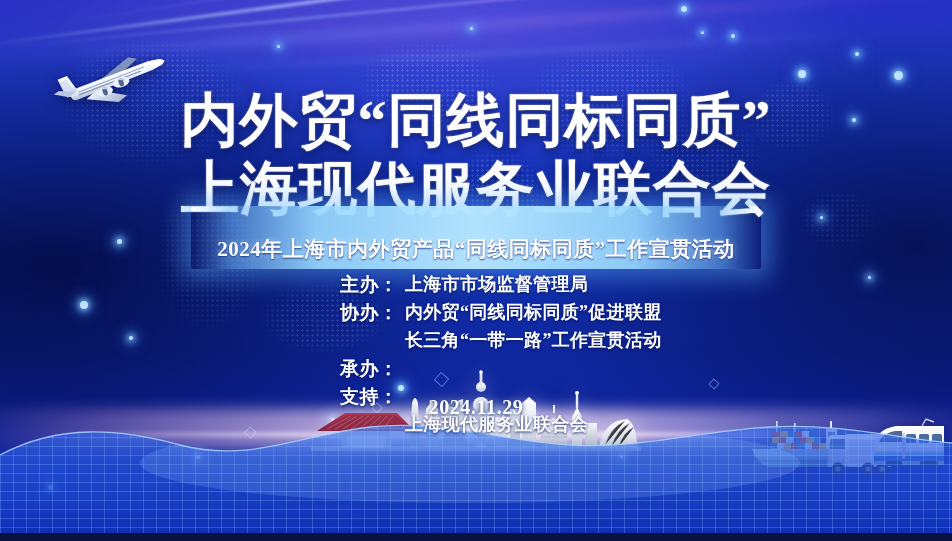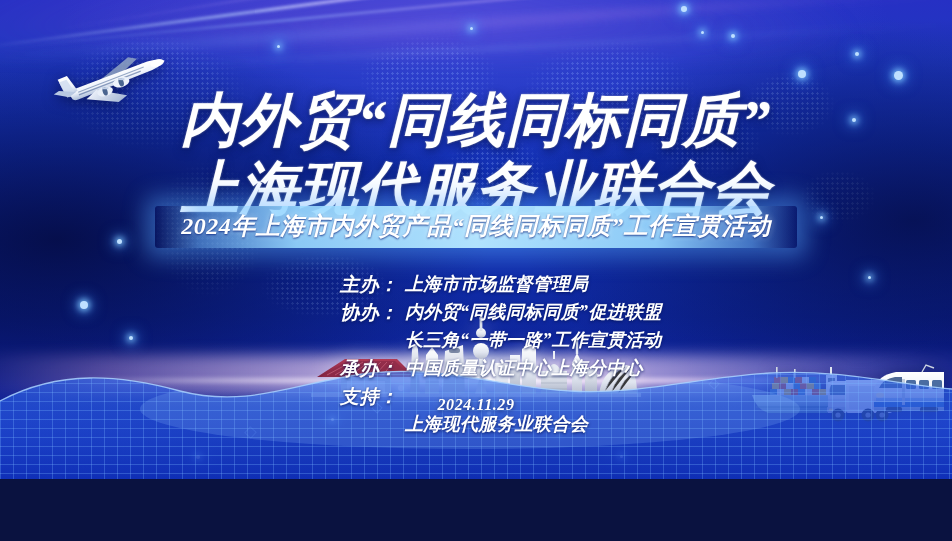--- a/index.html
+++ b/index.html
@@ -3,25 +3,24 @@
 <meta charset="utf-8">
 <title>Conference Poster</title>
 <style>
   html,body{margin:0;padding:0;background:#0a1240;}
   body{
     font-family:"Liberation Serif","DejaVu Serif",serif;
     -webkit-font-smoothing:antialiased;
   }
   .poster{
     position:relative;
-    width:952px;height:479px;
+    width:952px;height:533px;
     overflow:hidden;
     background:#ec4899;
     user-select:none;
-    font-style:italic;
   }
 
   
   .bg-base{
     position:absolute;inset:0;
     background:
       radial-gradient(ellipse 70% 50% at 50% 4%,  #3a46d8 0%, rgba(40,52,200,0) 62%),
       radial-gradient(ellipse 90% 70% at 52% 40%, #1331b4 0%, rgba(17,44,170,0) 70%),
       linear-gradient(180deg,
         #2630c4 0%,
@@ -175,25 +174,26 @@
       rgba(150,215,255,.92) 78%,
       rgba(110,185,255,.55) 93%,
       rgba(90,160,255,0) 100%);
     box-shadow:0 0 22px 10px rgba(90,170,255,.45);
     border-radius:3px;
   }
   .subtitle{
     position:relative;
     font-family:"Liberation Serif","DejaVu Serif",serif;
     font-weight:700;
-    font-size:24px;
+    font-size:21px;
     letter-spacing:.5px;
     color:#ffffff;
     white-space:nowrap;
     text-shadow:0 1px 2px rgba(10,40,130,.85),0 0 6px rgba(255,255,255,.4);
+    margin-top:25px;
   }
 
   .orgs{
     position:absolute;left:0;right:0;top:272px;
     display:flex;flex-direction:column;align-items:center;
     gap:2px;
   }
   .org-row{display:flex;align-items:flex-start;width:284px;}
   .org-label{
     width:64px;text-align:right;flex:0 0 64px;
@@ -208,21 +208,21 @@
     font-weight:700;font-size:18px;color:#ffffff;
     letter-spacing:.3px;white-space:nowrap;
     text-shadow:0 1px 3px rgba(5,20,90,.9);
   }
   .org-row.cont .org-label{visibility:hidden;}
 
   .date{
     position:absolute;left:0;right:0;top:396px;
     text-align:center;
     font-family:"Liberation Serif","DejaVu Serif",serif;
-    font-weight:700;font-size:16px;color:#ffffff;
+    font-weight:700;font-size:20px;color:#ffffff;
     letter-spacing:.6px;
     text-shadow:0 1px 4px rgba(5,20,90,.9),0 0 8px rgba(160,210,255,.45);
   }
 </style>
 </head>
 <body>
 
 <div class="poster">
 
   <div class="bg-base"></div>
@@ -555,21 +555,20 @@
       <div class="org-row">
         <span class="org-label">协办：</span>
         <span class="org-val">内外贸“同线同标同质”促进联盟</span>
       </div>
       <div class="org-row cont">
         <span class="org-label">协办：</span>
         <span class="org-val">长三角“一带一路”工作宣贯活动</span>
       </div>
       <div class="org-row">
         <span class="org-label">承办：</span>
-        <span class="org-val">中国质量认证中心上海分中心</span>
       </div>
       <div class="org-row">
         <span class="org-label">支持：</span>
       </div>
       <div class="org-row cont">
         <span class="org-label">支持：</span>
         <span class="org-val">上海现代服务业联合会</span>
       </div>
     </div>
 

